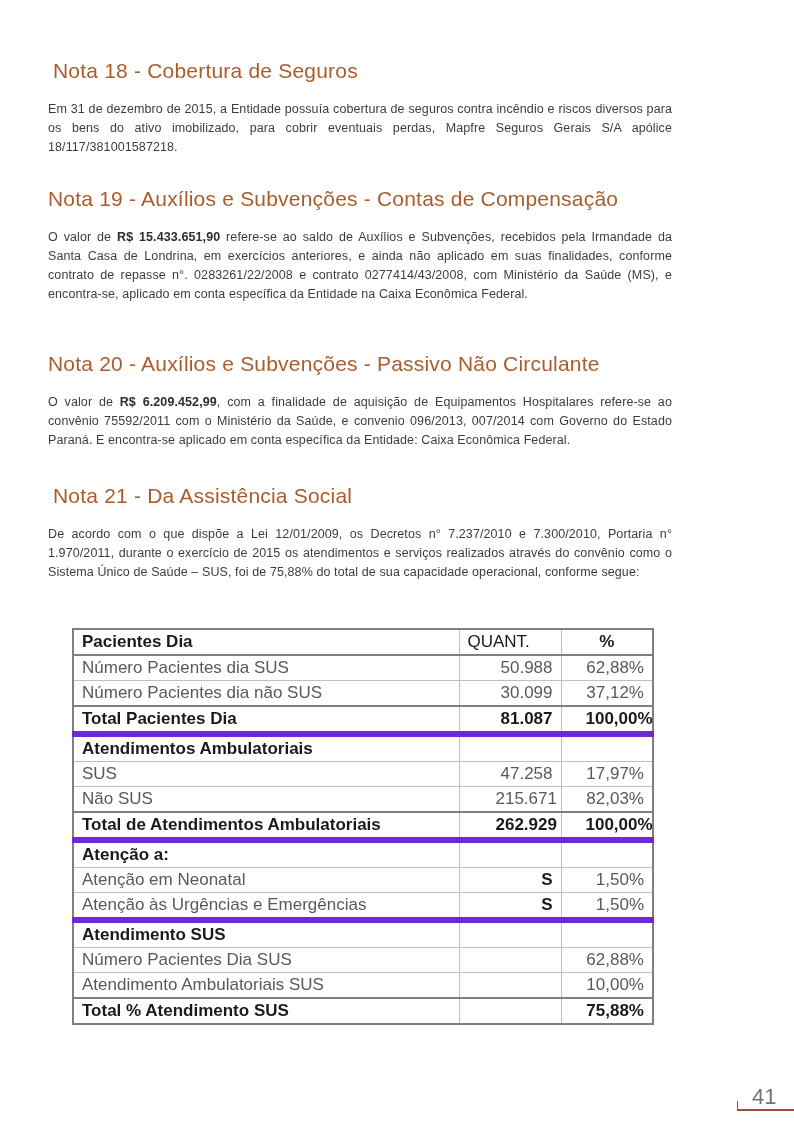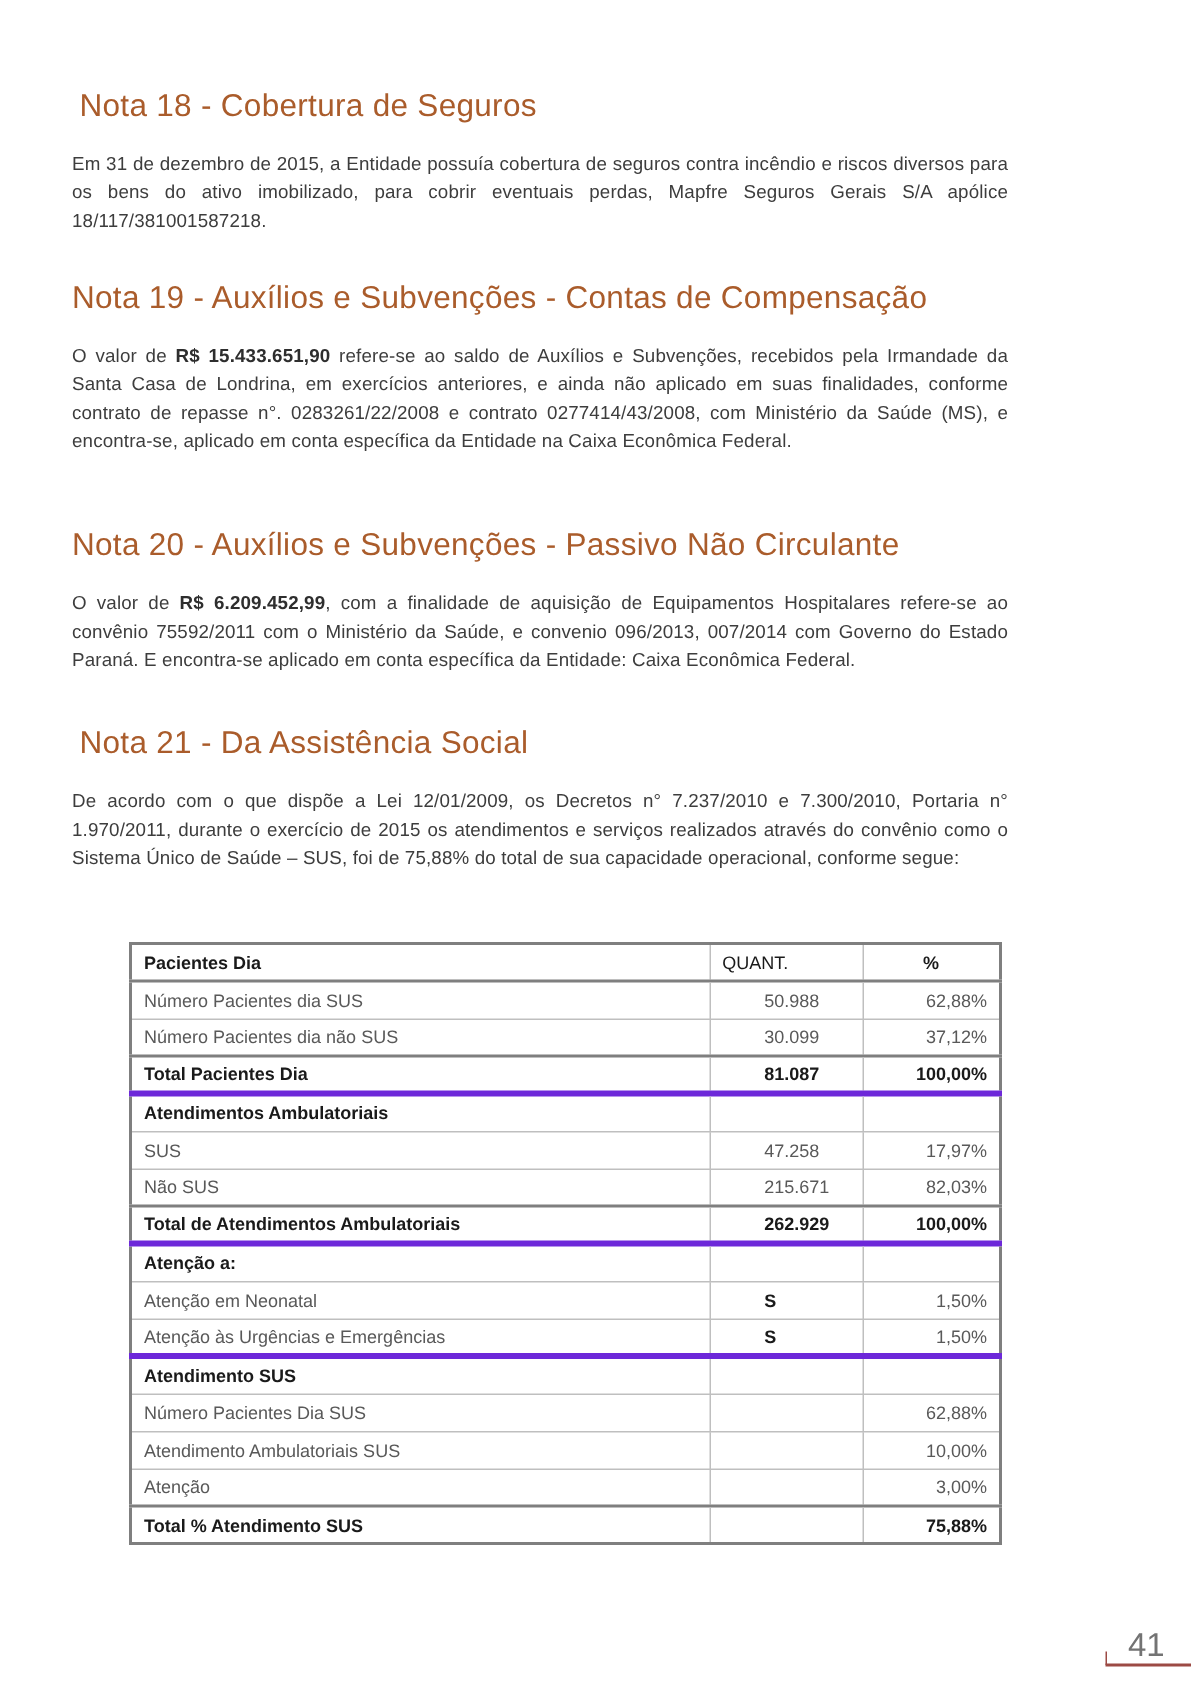--- a/index.html
+++ b/index.html
@@ -38,25 +38,25 @@
   }
   p.para strong { font-weight: 700; color: #2e2e2e; }
 
   .mt-first  { margin-top: 58px; }
   .mt-sec2   { margin-top: 29px; }
   .mt-sec3   { margin-top: 47px; }
   .mt-sec4   { margin-top: 33px; }
 
   table.assist {
     margin-top: 46px;
-    margin-left: 38px;
+    margin-left: 24px;
     width: 580px;
     border-collapse: collapse;
     border: 2px solid #7f7f7f;
-    font-size: 12px;
+    font-size: 17px;
     table-layout: fixed;
   }
   table.assist col.c1 { width: 386px; }
   table.assist col.c2 { width: 102px; }
   table.assist col.c3 { width: 92px;  }
 
   table.assist th, table.assist td {
     border: 1px solid #bfbfbf;
     height: 25px;
     padding: 2px 8px;
@@ -65,34 +65,34 @@
     white-space: nowrap;
     overflow: hidden;
   }
   table.assist thead th { border-bottom: 2px solid #7f7f7f; }
 
   table.assist th.c1 { text-align: left;  font-weight: 700; color: #1a1a1a; }
   table.assist th.c2 { text-align: left;  font-weight: 400; color: #1a1a1a; }
   table.assist th.c3 { text-align: center; font-weight: 700; color: #1a1a1a; }
 
   table.assist td.c1 { text-align: left; }
-  table.assist td.c2 { text-align: left; padding-left: 36px; }
+  table.assist td.c2 { text-align: right; padding-left: 36px; }
   table.assist td.c3 { text-align: right; padding-left: 24px; }
 
   table.assist tr.total td,
   table.assist tr.section td {
     font-weight: 700;
     color: #1a1a1a;
   }
   table.assist tr.total td {
     border-top: 2px solid #7f7f7f;
     border-bottom: 2px solid #7f7f7f;
   }
   table.assist tr.section td {
-    border-top: 4px solid #6d28d9;
+    border-top: 6px solid #6d28d9;
   }
   table.assist td.emph { font-weight: 700; color: #1a1a1a; }
 
   .page-number {
     position: absolute;
     top: 1085px;
     left: 752px;
     font-size: 22px;
     line-height: 24px;
     color: #737373;
@@ -210,25 +210,20 @@
         <tr class="normal">
           <td class="c1">Número Pacientes Dia SUS</td>
           <td class="c2"></td>
           <td class="c3">62,88%</td>
         </tr>
         <tr class="normal">
           <td class="c1">Atendimento Ambulatoriais SUS</td>
           <td class="c2"></td>
           <td class="c3">10,00%</td>
         </tr>
-        <tr class="normal">
-          <td class="c1">Atenção</td>
-          <td class="c2"></td>
-          <td class="c3">3,00%</td>
-        </tr>
         <tr class="total">
           <td class="c1">Total % Atendimento SUS</td>
           <td class="c2"></td>
           <td class="c3">75,88%</td>
         </tr>
       </tbody>
     </table>
 
   </div>
 

